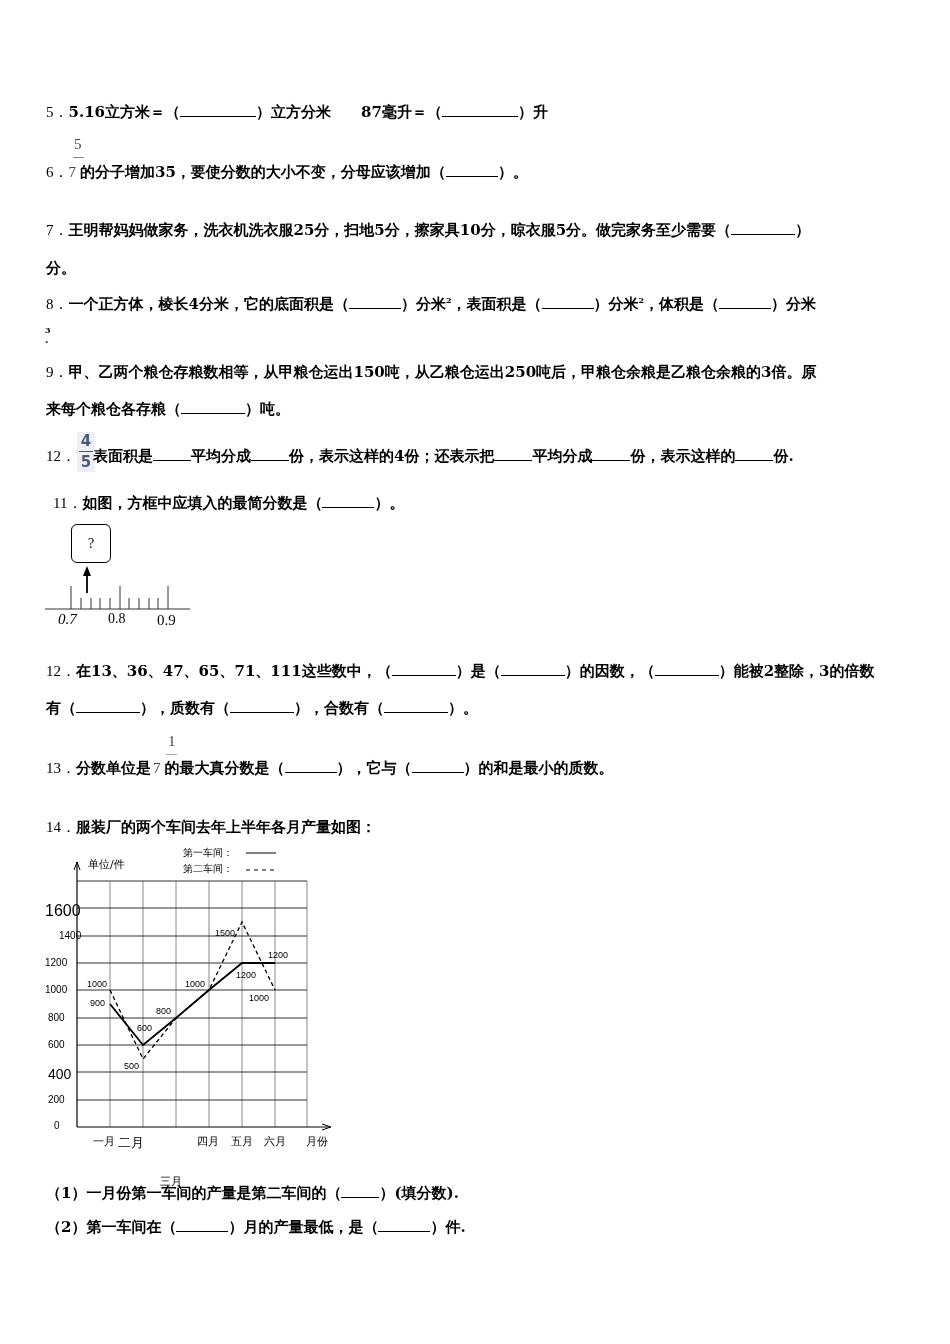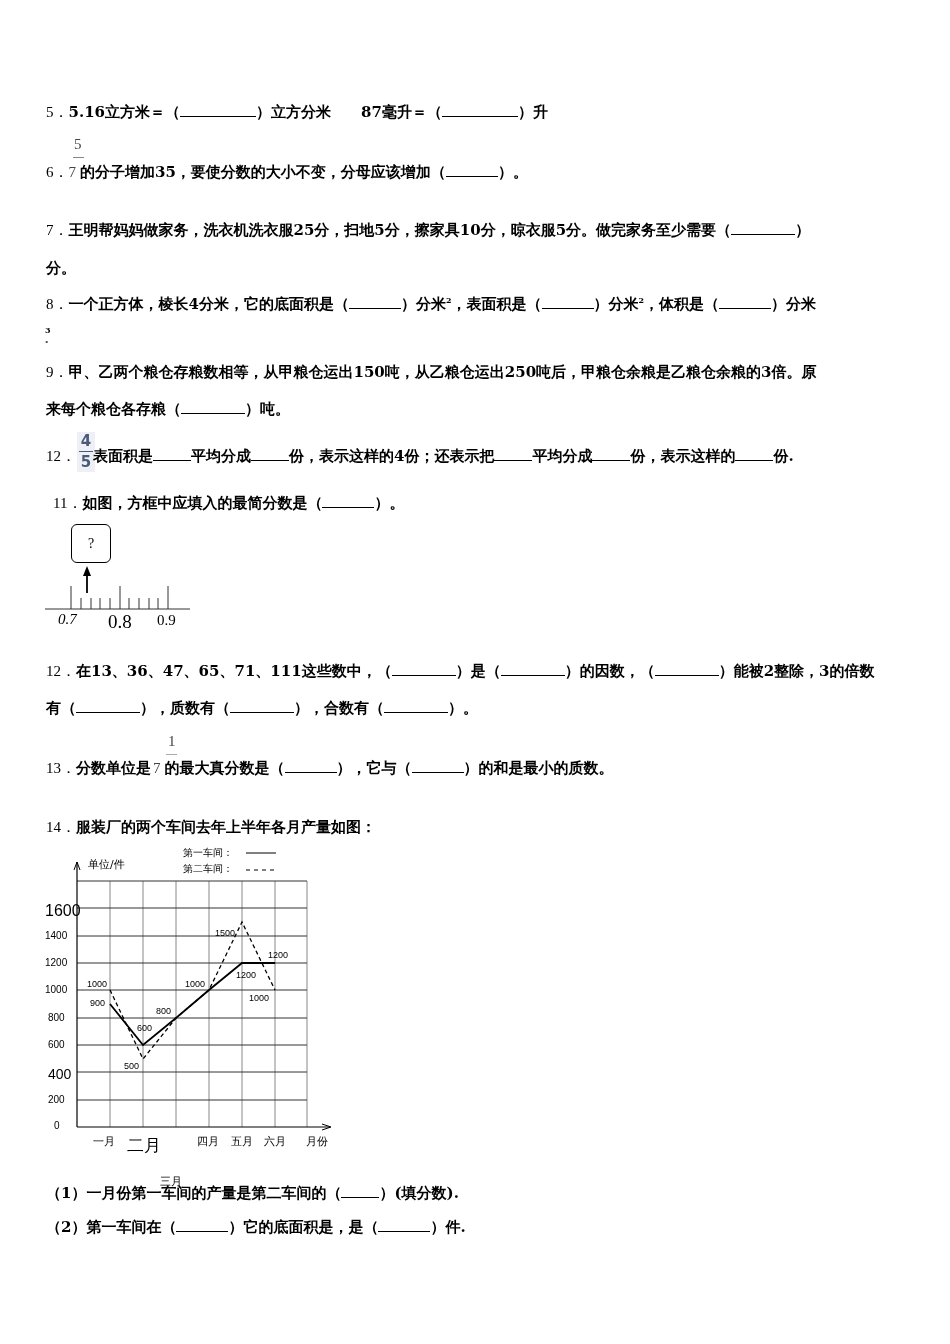--- a/index.html
+++ b/index.html
@@ -82,21 +82,21 @@
     <line x1="60" y1="78" x2="60" y2="89" stroke="#333" stroke-width="1"></line>
     <line x1="70" y1="78" x2="70" y2="89" stroke="#333" stroke-width="1"></line>
     <line x1="80" y1="66" x2="80" y2="89" stroke="#333" stroke-width="1"></line>
     <line x1="89" y1="78" x2="89" y2="89" stroke="#333" stroke-width="1"></line>
     <line x1="99" y1="78" x2="99" y2="89" stroke="#333" stroke-width="1"></line>
     <line x1="109" y1="78" x2="109" y2="89" stroke="#333" stroke-width="1"></line>
     <line x1="118" y1="78" x2="118" y2="89" stroke="#333" stroke-width="1"></line>
     <line x1="128" y1="66" x2="128" y2="89" stroke="#333" stroke-width="1"></line>
   </svg>
   <span style="position:absolute;left:18px;top:91px;font-family:'Liberation Serif',serif;font-size:15px;font-style:italic;">0.7</span>
-  <span style="position:absolute;left:68px;top:91px;font-family:'Liberation Serif',serif;font-size:19px;">0.8</span>
+  <span style="position:absolute;left:68px;top:91px;font-family:'Liberation Serif',serif;font-size:14px;">0.8</span>
   <span style="position:absolute;left:117px;top:92px;font-family:'Liberation Serif',serif;font-size:15px;">0.9</span>
 </div>
 
 <div class="line" style="top:661px;">
   <span class="num">12．</span><span>在13、36、47、65、71、111这些数中，（</span><span class="blank w70"></span><span>）是（</span><span class="blank w70"></span><span>）的因数，（</span><span class="blank w70"></span><span>）能被2整除，3的倍数</span>
 </div>
 <div class="line" style="top:698px;">
   <span>有（</span><span class="blank w70"></span><span>），质数有（</span><span class="blank w70"></span><span>），合数有（</span><span class="blank w70"></span><span>）。</span>
 </div>
 
@@ -146,32 +146,32 @@
     <line x1="246" y1="13" x2="276" y2="13" stroke="#000" stroke-width="1"></line>
     <line x1="246" y1="30" x2="276" y2="30" stroke="#000" stroke-width="1" stroke-dasharray="4,4"></line>
   </svg>
 
   
   <span style="position:absolute;left:88px;top:17px;font-size:11px;font-family:'DejaVu Sans',sans-serif;">单位/件</span>
   <span style="position:absolute;left:183px;top:6px;font-size:10px;font-family:'DejaVu Sans',sans-serif;">第一车间：</span>
   <span style="position:absolute;left:183px;top:22px;font-size:10px;font-family:'DejaVu Sans',sans-serif;">第二车间：</span>
 
   <span style="position:absolute;left:45px;top:62px;font-size:16px;font-family:'Liberation Sans',sans-serif;">1600</span>
-  <span style="position:absolute;left:45px;top:90px;font-size:10px;font-family:'Liberation Sans',sans-serif;">1400</span>
+  <span style="position:absolute;left:59px;top:90px;font-size:10px;font-family:'Liberation Sans',sans-serif;">1400</span>
   <span style="position:absolute;left:45px;top:117px;font-size:10px;font-family:'Liberation Sans',sans-serif;">1200</span>
   <span style="position:absolute;left:45px;top:144px;font-size:10px;font-family:'Liberation Sans',sans-serif;">1000</span>
   <span style="position:absolute;left:48px;top:172px;font-size:10px;font-family:'Liberation Sans',sans-serif;">800</span>
   <span style="position:absolute;left:48px;top:199px;font-size:10px;font-family:'Liberation Sans',sans-serif;">600</span>
   <span style="position:absolute;left:48px;top:226px;font-size:14px;font-family:'Liberation Sans',sans-serif;">400</span>
   <span style="position:absolute;left:48px;top:254px;font-size:10px;font-family:'Liberation Sans',sans-serif;">200</span>
   <span style="position:absolute;left:54px;top:280px;font-size:10px;font-family:'Liberation Sans',sans-serif;">0</span>
 
   
   <span style="position:absolute;left:93px;top:294px;font-size:11px;font-family:'DejaVu Sans',sans-serif;">一月</span>
-  <span style="position:absolute;left:127px;top:294px;font-size:17px;font-family:'DejaVu Sans',sans-serif;">二月</span>
+  <span style="position:absolute;left:118px;top:294px;font-size:13px;font-family:'DejaVu Sans',sans-serif;">二月</span>
   <span style="position:absolute;left:160px;top:294px;font-size:11px;font-family:'DejaVu Sans',sans-serif;margin-top:40px;">三月</span>
   <span style="position:absolute;left:197px;top:294px;font-size:11px;font-family:'DejaVu Sans',sans-serif;">四月</span>
   <span style="position:absolute;left:231px;top:294px;font-size:11px;font-family:'DejaVu Sans',sans-serif;">五月</span>
   <span style="position:absolute;left:264px;top:294px;font-size:11px;font-family:'DejaVu Sans',sans-serif;">六月</span>
   <span style="position:absolute;left:306px;top:294px;font-size:11px;font-family:'DejaVu Sans',sans-serif;">月份</span>
 
   
   <span style="position:absolute;left:87px;top:139px;font-size:9px;font-family:'Liberation Sans',sans-serif;">1000</span>
   <span style="position:absolute;left:90px;top:158px;font-size:9px;font-family:'Liberation Sans',sans-serif;">900</span>
   <span style="position:absolute;left:137px;top:183px;font-size:9px;font-family:'Liberation Sans',sans-serif;">600</span>
@@ -181,14 +181,14 @@
   <span style="position:absolute;left:215px;top:88px;font-size:9px;font-family:'Liberation Sans',sans-serif;">1500</span>
   <span style="position:absolute;left:268px;top:110px;font-size:9px;font-family:'Liberation Sans',sans-serif;">1200</span>
   <span style="position:absolute;left:236px;top:130px;font-size:9px;font-family:'Liberation Sans',sans-serif;">1200</span>
   <span style="position:absolute;left:249px;top:153px;font-size:9px;font-family:'Liberation Sans',sans-serif;">1000</span>
 </div>
 
 <div class="line" style="top:1183px;">
   <span>（1）一月份第一车间的产量是第二车间的（</span><span class="blank w40"></span><span>）(填分数).</span>
 </div>
 <div class="line" style="top:1217px;">
-  <span>（2）第一车间在（</span><span class="blank w60"></span><span>）它的底面积是，是（</span><span class="blank w60"></span><span>）件.</span>
+  <span>（2）第一车间在（</span><span class="blank w60"></span><span>）月的产量最低，是（</span><span class="blank w60"></span><span>）件.</span>
 </div>
 
 </body></html>

